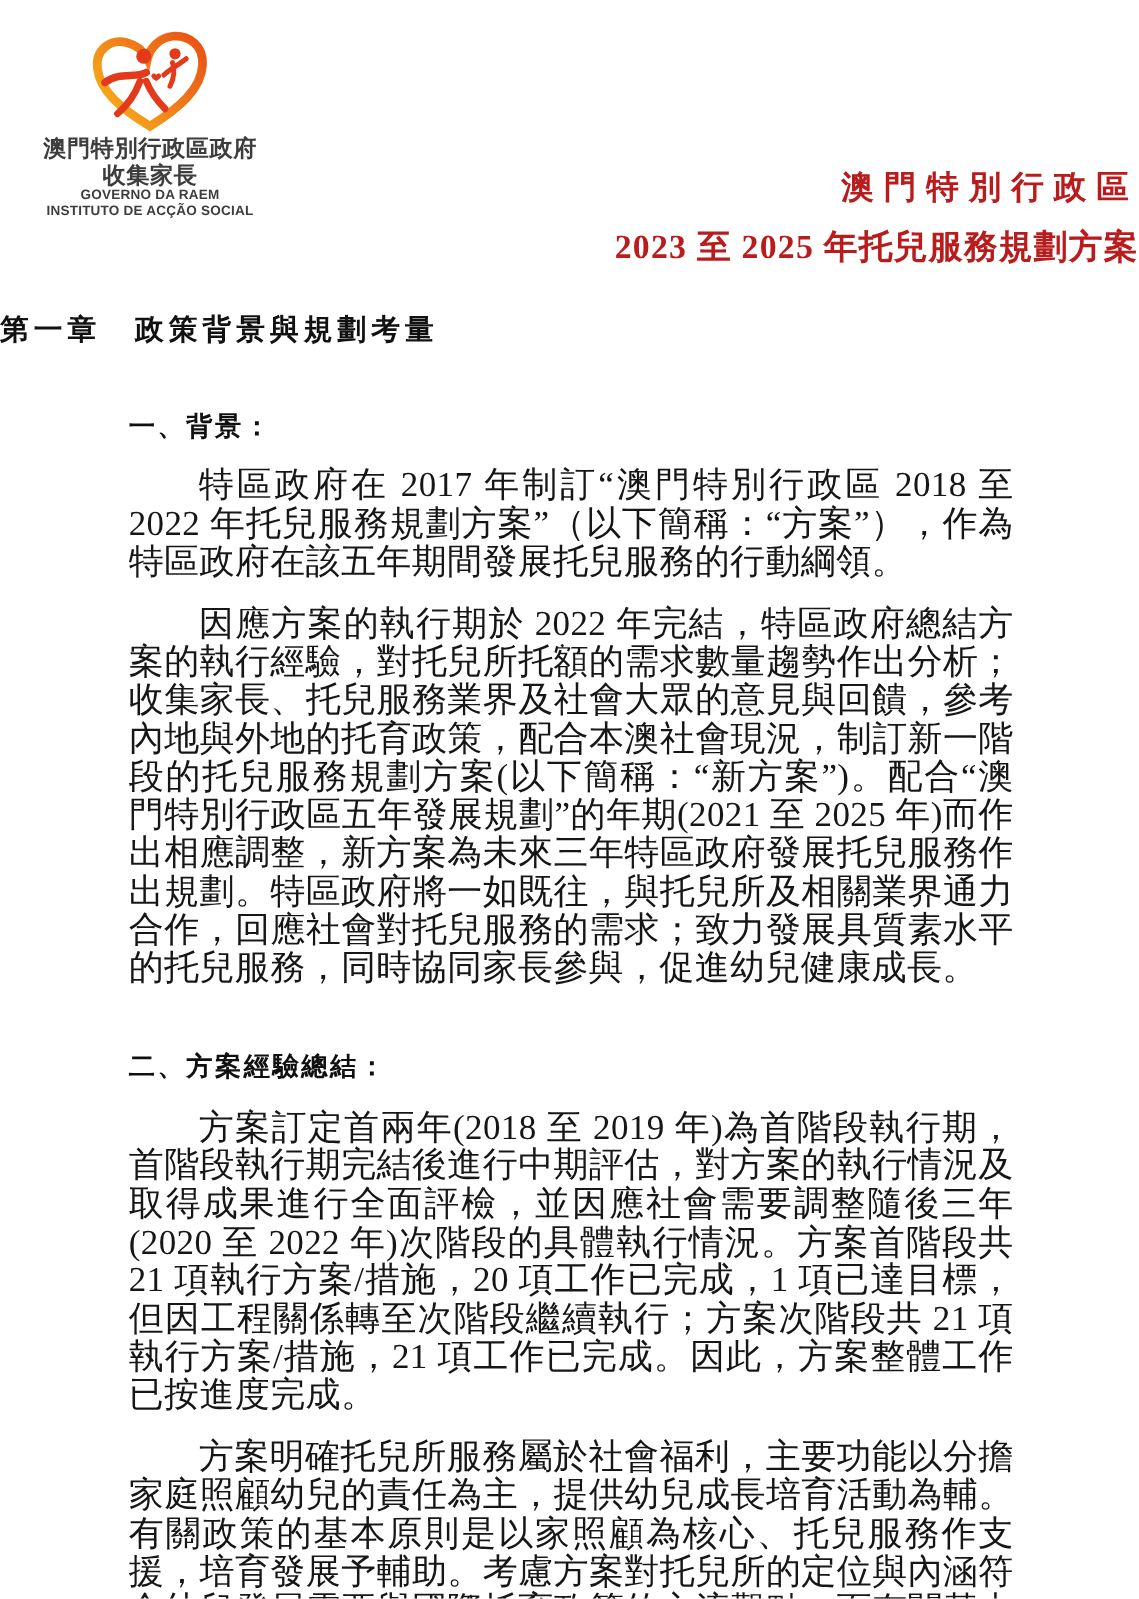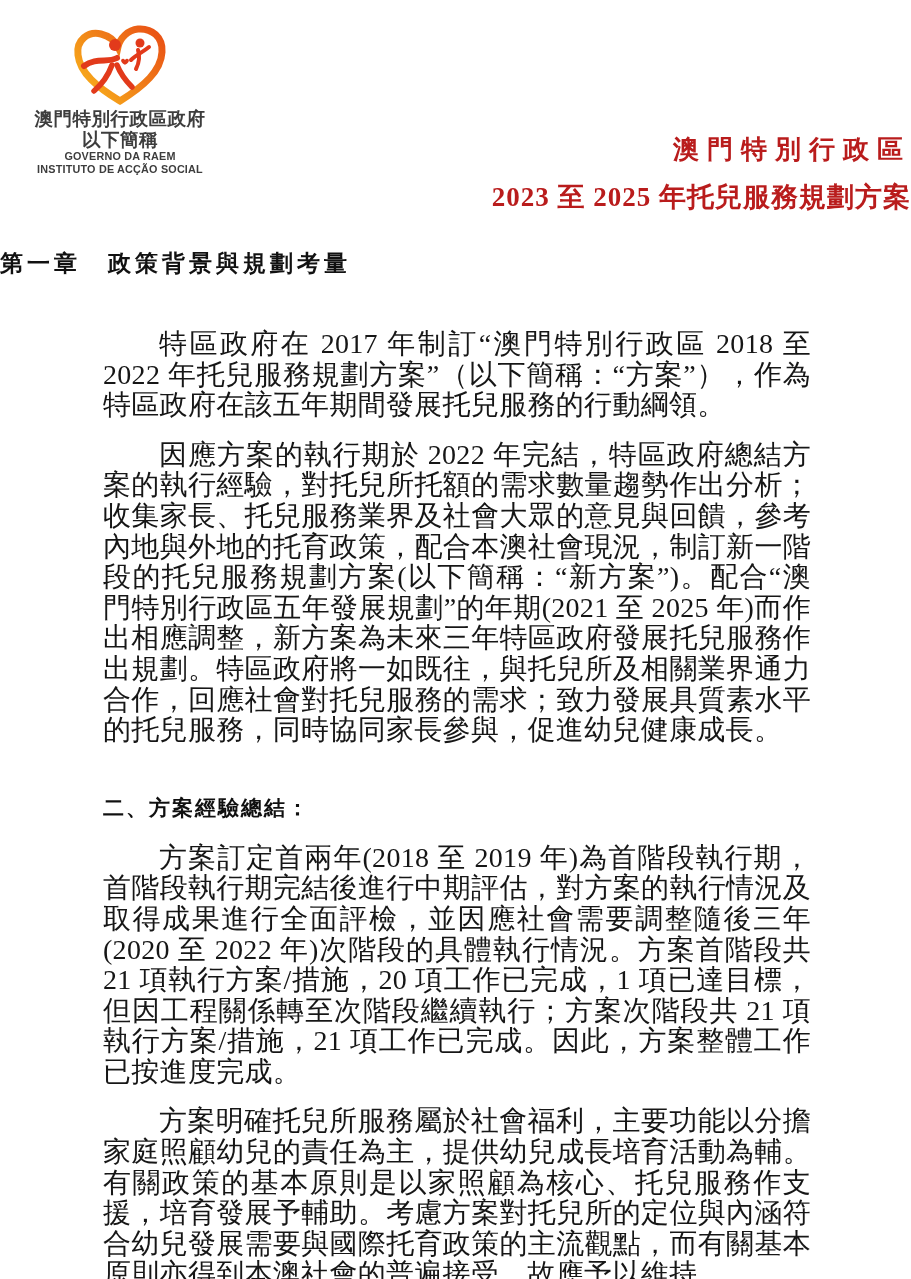--- a/index.html
+++ b/index.html
@@ -119,33 +119,34 @@
         <path d="M16,42 C28,33 40,39 49,34" fill="none" stroke-width="6" stroke-linecap="round"></path>
         <path d="M44,41 C40,52 33,61 26,67" fill="none" stroke-width="5.5" stroke-linecap="round"></path>
         <path d="M49,41 C53,51 59,58 64,63" fill="none" stroke-width="5.5" stroke-linecap="round"></path>
         <circle cx="72" cy="19" r="4.5" stroke="none"></circle>
         <path d="M63,36 C68,31 75,28 81,23" fill="none" stroke-width="4" stroke-linecap="round"></path>
         <path d="M70,26 C72,32 71,39 68,45" fill="none" stroke-width="4" stroke-linecap="round"></path>
         <path d="M57,36 c-1.8,-2.4 -4.8,-0.6 -3.6,1.8 c0.9,1.7 3.6,3 3.6,3 c0,0 2.7,-1.3 3.6,-3 c1.2,-2.4 -1.8,-4.2 -3.6,-1.8 Z" stroke="none"></path>
       </g>
     </svg>
     <div class="org-zh">澳門特別行政區政府</div>
-    <div class="org-zh">以下簡稱</div>
+    <div class="org-zh">收集家長</div>
     <div class="org-pt">GOVERNO DA RAEM</div>
     <div class="org-pt">INSTITUTO DE ACÇÃO SOCIAL</div>
   </div>
 
   <div class="title-block">
     <div class="title-l1">澳門特別行政區</div>
     <div class="title-l2">2023 至 2025 年托兒服務規劃方案</div>
   </div>
 
   <div class="chapter">第一章　政策背景與規劃考量</div>
 
   <div class="content">
+    <div class="sec-heading">一、背景：</div>
     <p class="body-p">特區政府在 2017 年制訂“澳門特別行政區 2018 至 2022 年托兒服務規劃方案”（以下簡稱：“方案”），作為特區政府在該五年期間發展托兒服務的行動綱領。</p>
     <p class="body-p">因應方案的執行期於 2022 年完結，特區政府總結方案的執行經驗，對托兒所托額的需求數量趨勢作出分析；收集家長、托兒服務業界及社會大眾的意見與回饋，參考內地與外地的托育政策，配合本澳社會現況，制訂新一階段的托兒服務規劃方案(以下簡稱：“新方案”)。配合“澳門特別行政區五年發展規劃”的年期(2021 至 2025 年)而作出相應調整，新方案為未來三年特區政府發展托兒服務作出規劃。特區政府將一如既往，與托兒所及相關業界通力合作，回應社會對托兒服務的需求；致力發展具質素水平的托兒服務，同時協同家長參與，促進幼兒健康成長。</p>
 
     <div class="sec-heading sec2">二、方案經驗總結：</div>
     <p class="body-p">方案訂定首兩年(2018 至 2019 年)為首階段執行期，首階段執行期完結後進行中期評估，對方案的執行情況及取得成果進行全面評檢，並因應社會需要調整隨後三年(2020 至 2022 年)次階段的具體執行情況。方案首階段共 21 項執行方案/措施，20 項工作已完成，1 項已達目標，但因工程關係轉至次階段繼續執行；方案次階段共 21 項執行方案/措施，21 項工作已完成。因此，方案整體工作已按進度完成。</p>
 
     <p class="body-p last">方案明確托兒所服務屬於社會福利，主要功能以分擔家庭照顧幼兒的責任為主，提供幼兒成長培育活動為輔。有關政策的基本原則是以家照顧為核心、托兒服務作支援，培育發展予輔助。考慮方案對托兒所的定位與內涵符合幼兒發展需要與國際托育政策的主流觀點，而有關基本原則亦得到本澳社會的普遍接受，故應予以維持。</p>
   </div>
 
 

